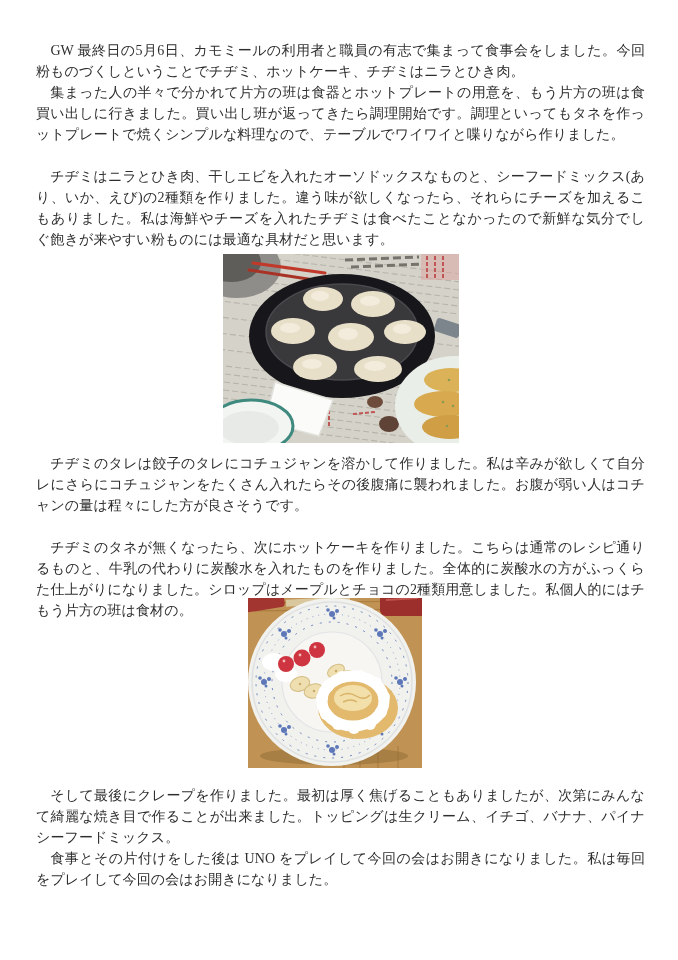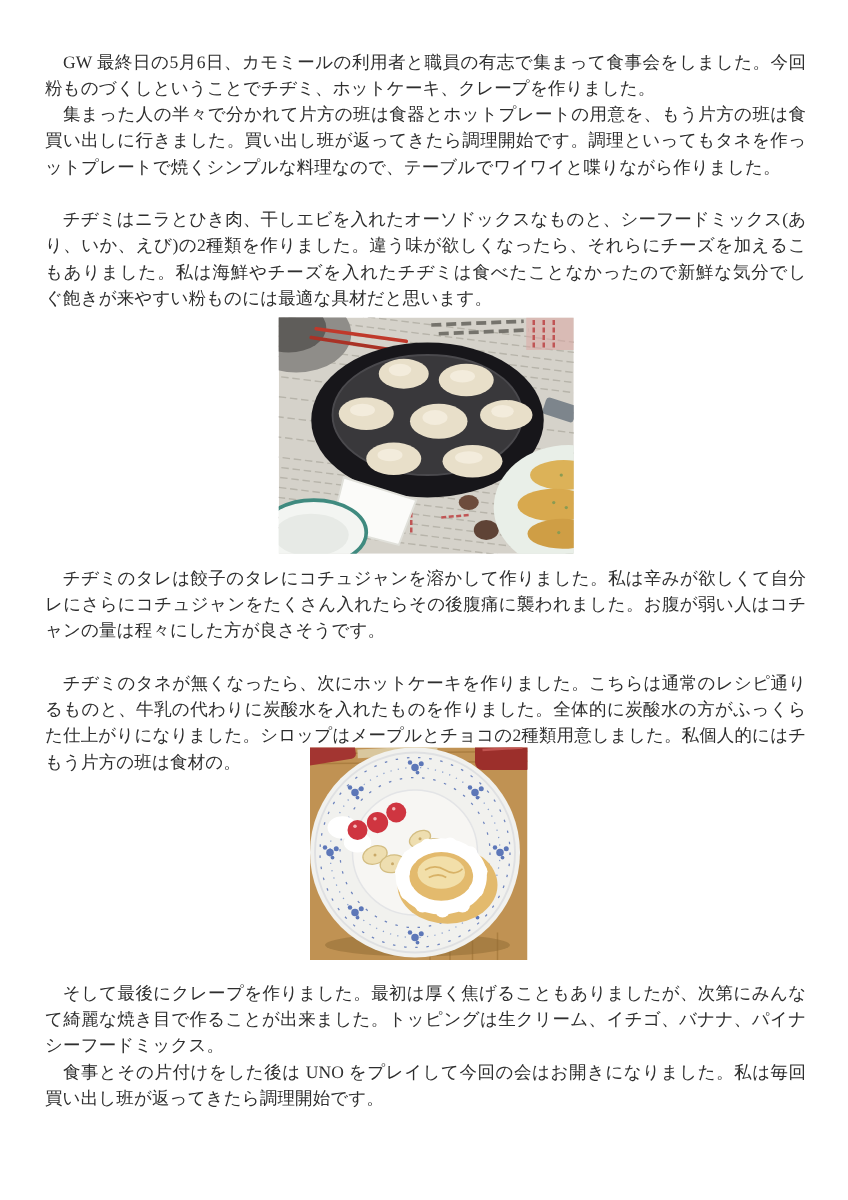--- a/index.html
+++ b/index.html
@@ -26,21 +26,21 @@
 </style>
 </head>
 <body>
 
 <div class="page">
 
   <div class="text-flow">
 
     <div class="para">
       <div class="line">　GW 最終日の5月6日、カモミールの利用者と職員の有志で集まって食事会をしました。今回は</div>
-      <div class="line last">粉ものづくしということでチヂミ、ホットケーキ、クレープを作りました。</div>
+      <div class="line last">粉ものづくしということでチヂミ、ホットケーキ、チヂミはニラとひき肉。</div>
     </div>
 
     <div class="para">
       <div class="line">　集まった人の半々で分かれて片方の班は食器とホットプレートの用意を、もう片方の班は食材の</div>
       <div class="line">買い出しに行きました。買い出し班が返ってきたら調理開始です。調理といってもタネを作ってホ</div>
       <div class="line last">ットプレートで焼くシンプルな料理なので、テーブルでワイワイと喋りながら作りました。</div>
     </div>
 
     <div class="gap"></div>
 
@@ -71,21 +71,21 @@
     <div class="sp-photo2"></div>
 
     <div class="para">
       <div class="line">　そして最後にクレープを作りました。最初は厚く焦げることもありましたが、次第にみんな薄く</div>
       <div class="line">て綺麗な焼き目で作ることが出来ました。トッピングは生クリーム、イチゴ、バナナ、パイナップ</div>
       <div class="line last">シーフードミックス。</div>
     </div>
 
     <div class="para">
       <div class="line">　食事とその片付けをした後は UNO をプレイして今回の会はお開きになりました。私は毎回真ん</div>
-      <div class="line last">買い出し班が返ってきたら調理開始です。</div>
+      <div class="line last">をプレイして今回の会はお開きになりました。</div>
     </div>
 
   </div>
 
   <figure class="photo photo-1">
     <svg viewBox="0 0 236 189">
       <rect width="236" height="189" fill="#d5d2ca"></rect>
       <g stroke="#b7b4aa" stroke-width="1.1" stroke-dasharray="6 3" transform="rotate(7 118 95)">
         <line x1="-12" y1="6" x2="248" y2="6"></line>
           <line x1="-12" y1="14" x2="248" y2="14"></line>

